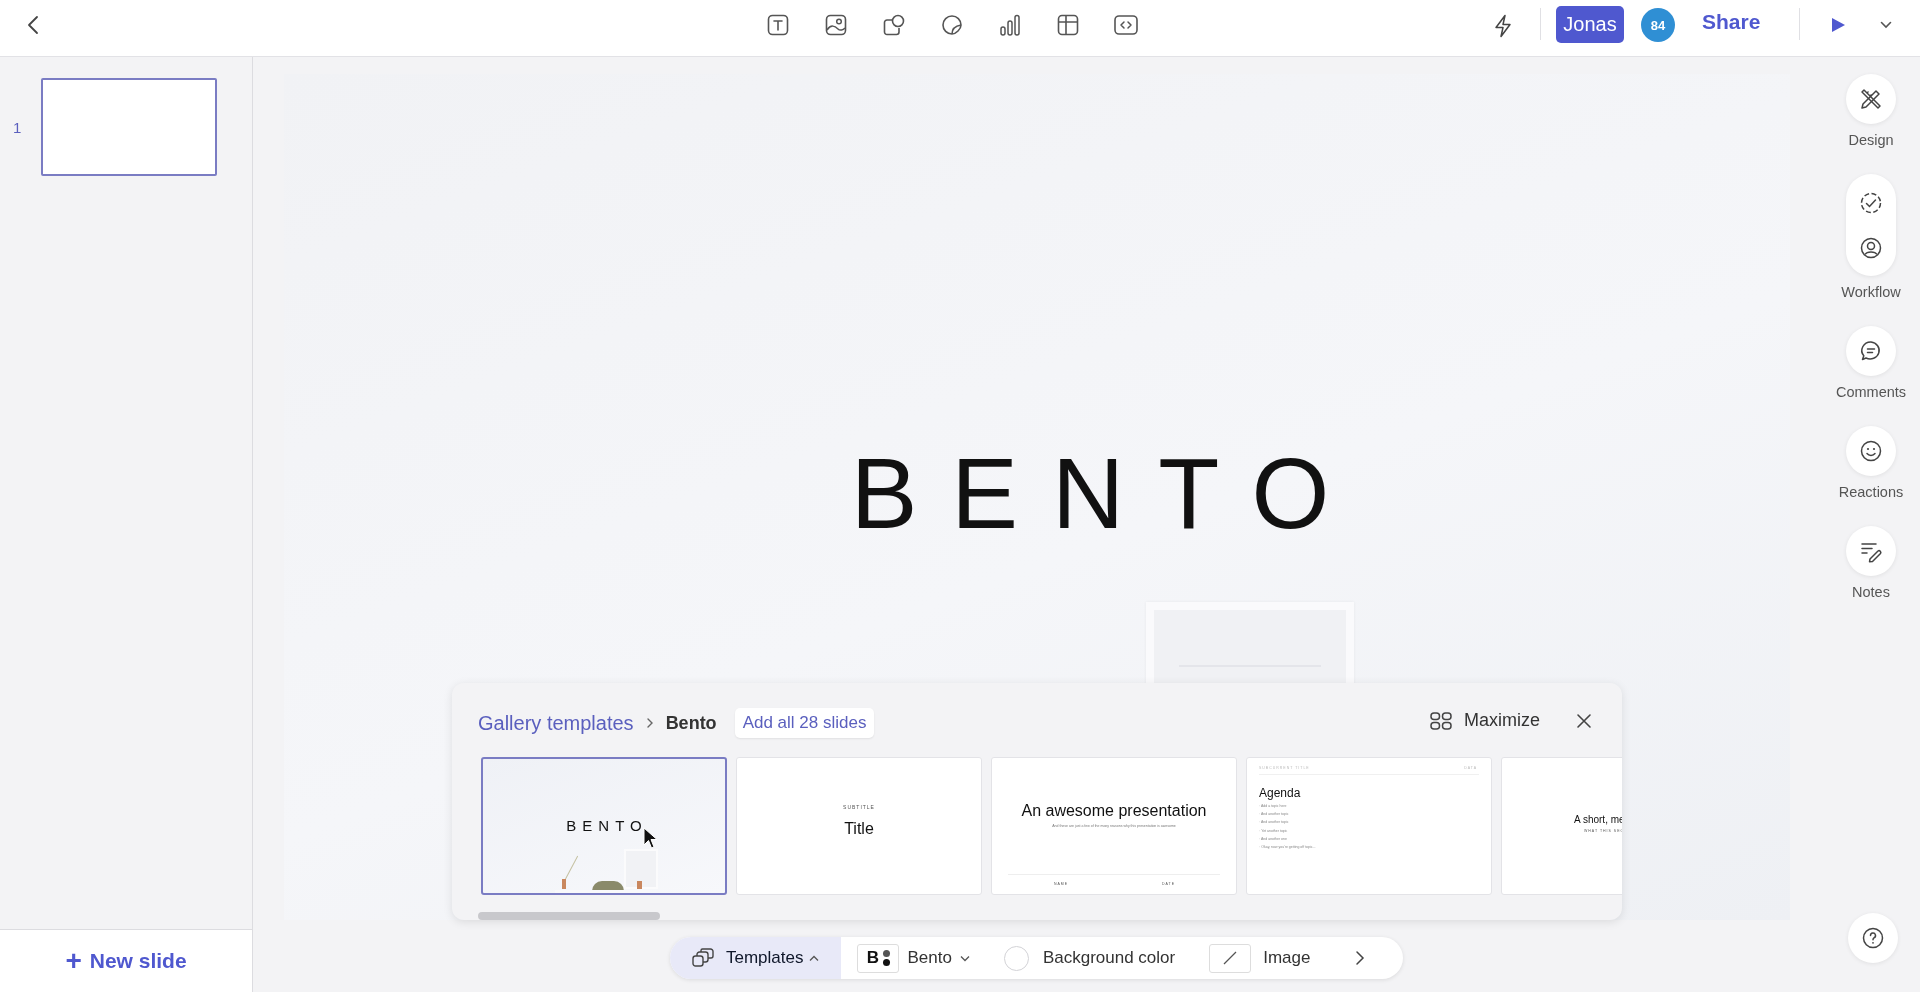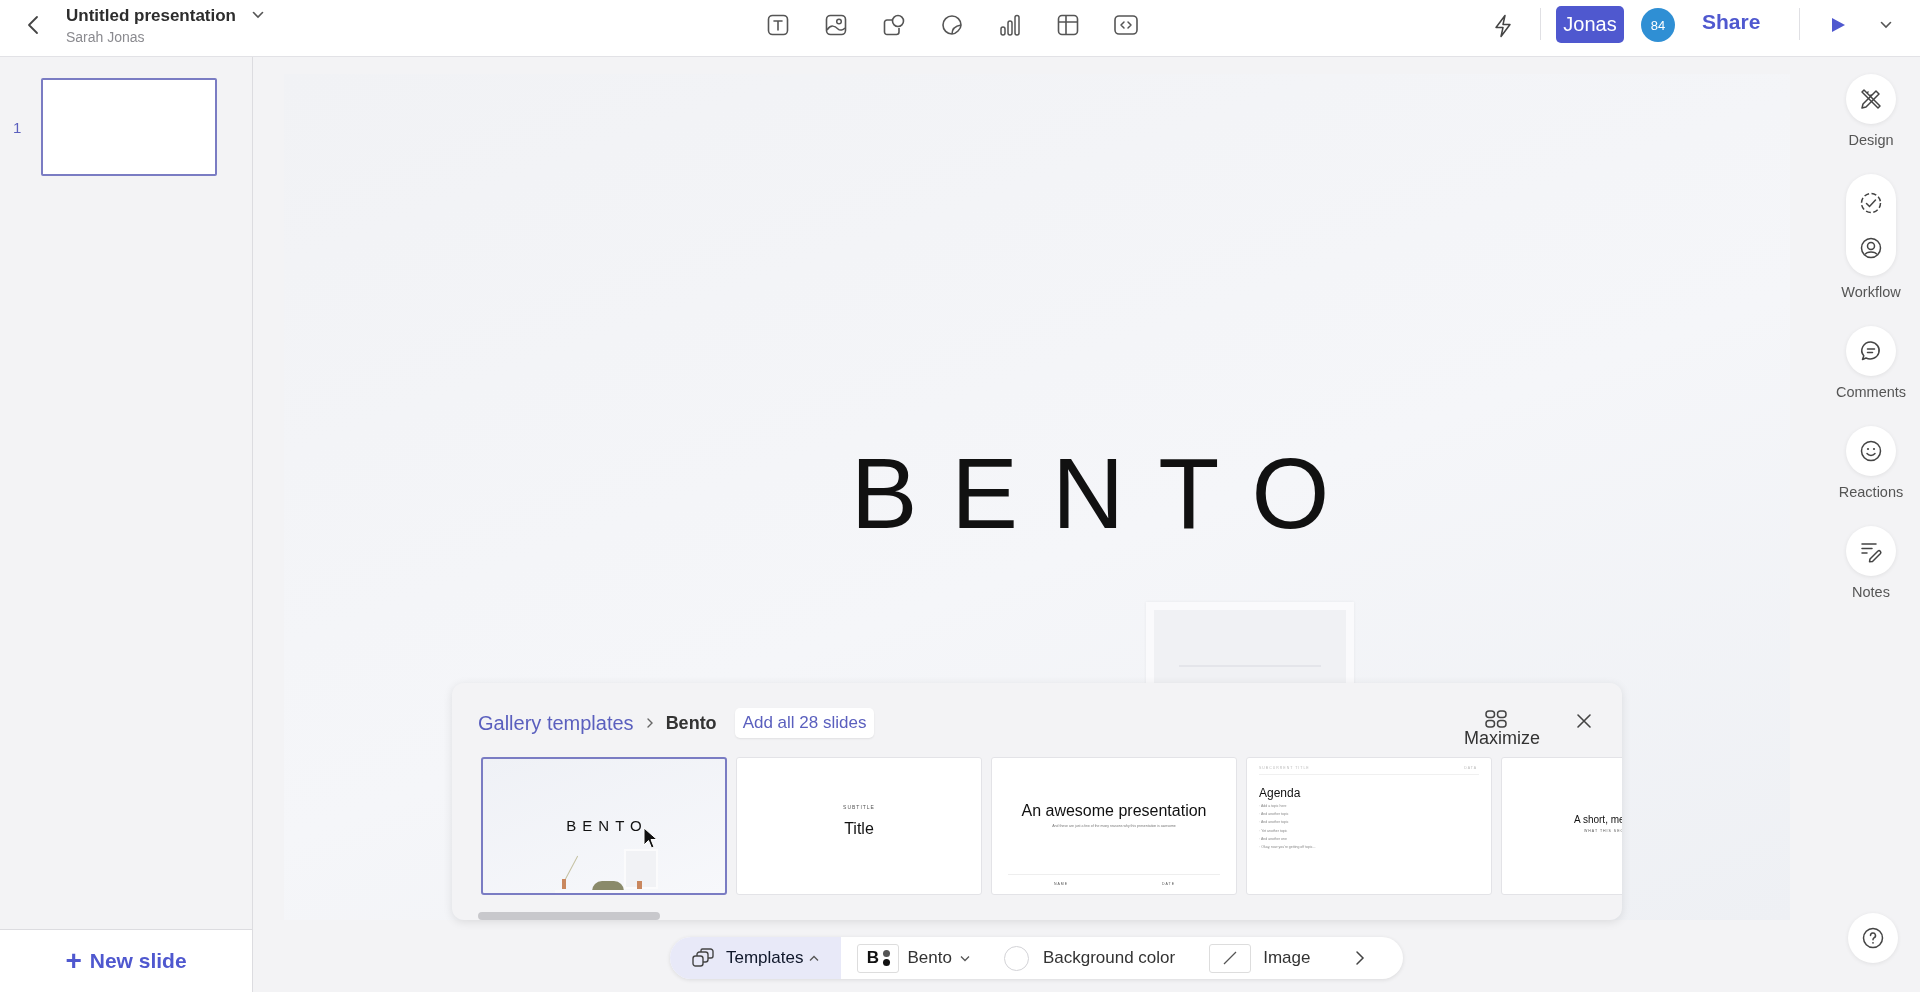--- a/index.html
+++ b/index.html
@@ -13,21 +13,21 @@
   .title-chev { display:inline-block; margin-left: 12px; vertical-align: 2px; cursor:pointer; }
   .doc-owner { font-size: 14px; color: #8a8a8f; margin-top: 3px; }
 
   .insert-tools { position: absolute; left: 760px; top: 10px; display: flex; gap: 22px; }
   .tool-btn { width: 36px; height: 30px; display: flex; align-items: center; justify-content: center; cursor: pointer; }
 
   .right-actions { position: absolute; right: 0; top: 0; height: 50px; }
   .bolt-btn { position: absolute; left: -432px; top: 11px; width: 30px; height: 30px; display:flex; align-items:center; justify-content:center; }
   .sep1 { position: absolute; left: -380px; top: 8px; width: 1px; height: 32px; background: #e0e0e4; }
   .live-btn { position: absolute; left: -364px; top: 6px; width: 68px; height: 37px; background: #4f58cf; color: #fff; border-radius: 5px; font-size: 20px; display:flex; align-items:center; justify-content:center; cursor:pointer; }
-  .avatar { position: absolute; left: -279px; top: 8px; width: 34px; height: 34px; border-radius: 50%; background: #2f8fd4; color: #fff; font-size: 13px; display:flex; align-items:center; justify-content:center; }
+  .avatar { position: absolute; left: -279px; top: 8px; width: 34px; height: 34px; border-radius: 50%; background: #2f8fd4; color: #fff; font-size: 13px; display:flex; align-items:center; justify-content:center;font-weight:bold; }
   .share-btn { position: absolute; left: -218px; top: 10px; font-size: 21px; font-weight: bold; color: #4f58cf; cursor:pointer; }
   .sep2 { position: absolute; left: -121px; top: 8px; width: 1px; height: 32px; background: #e0e0e4; }
   .play-btn { position: absolute; left: -95px; top: 12px; width: 26px; height: 26px; display:flex; align-items:center; justify-content:center; cursor:pointer; }
   .more-btn { position: absolute; left: -45px; top: 14px; width: 22px; height: 22px; display:flex; align-items:center; justify-content:center; cursor:pointer; }
 
   
   .sidebar { position: absolute; left: 0; top: 57px; width: 253px; height: 935px; background: #f3f3f5; border-right: 1px solid #dcdce0; }
   .slide-num { position: absolute; left: 13px; top: 62px; font-size: 15px; color: #5a5fbe; }
   .slide-thumb { position: absolute; left: 41px; top: 21px; width: 176px; height: 98px; background: #fff; border: 2px solid #7a7cc3; border-radius: 2px; cursor:pointer; }
   .new-slide { position: absolute; left: 0; bottom: 0; width: 252px; height: 63px; background: #fff; border-top: 1px solid #dcdce0; display:flex; align-items:center; justify-content:center; cursor:pointer; }
@@ -40,21 +40,21 @@
   .frame-deco { position: absolute; left: 862px; top: 528px; width: 208px; height: 200px; border: 8px solid #fafafc; box-shadow: 0 0 3px rgba(0,0,0,0.06); background: #f0f1f4; }
   .frame-inner { position: absolute; left: 25px; top: 55px; right: 25px; height: 2px; background: #e4e5ea; }
 
   
   .gallery { position: absolute; left: 452px; top: 683px; width: 1170px; height: 237px; background: #f3f3f5; border-radius: 12px; box-shadow: 0 2px 10px rgba(0,0,0,0.10); overflow: hidden; }
   .g-head { position: absolute; left: 26px; top: 25px; display:flex; align-items:center; }
   .crumb-link { font-size: 20px; color: #5a5fbe; cursor:pointer; }
   .crumb-sep { margin: 0 12px; display:flex; align-items:center; }
   .crumb-cur { font-size: 18px; font-weight: bold; color: #333; }
   .add-all { margin-left: 18px; background: #fff; border-radius: 5px; padding: 5px 8px; font-size: 17px; color: #5a5fbe; box-shadow: 0 1px 2px rgba(0,0,0,0.08); cursor:pointer; }
-  .maximize { position: absolute; right: 82px; top: 27px; display:flex; align-items:center; cursor:pointer;flex-direction:column; }
+  .maximize { position: absolute; right: 82px; top: 27px; display:flex; align-items:center; cursor:pointer; }
   .maximize .lbl { font-size: 18px; color: #333; margin-left: 12px; }
   .g-close { position: absolute; right: 28px; top: 28px; width: 20px; height: 20px; cursor:pointer; display:flex; align-items:center; justify-content:center; }
 
   .thumbs { position: absolute; left: 29px; top: 74px; display:flex; gap: 9px; }
   .tpl { position: relative; width: 246px; height: 138px; background: #fff; border: 1px solid #e3e3e7; border-radius: 3px; overflow:hidden; cursor:pointer; flex: none; }
   .tpl.selected { border: 2px solid #7a7cc3; background: linear-gradient(160deg, #eff1f6, #f7f8fb); }
   .tpl1-title { position:absolute; left:0; right:0; top: 58px; text-align:center; font-size: 15px; letter-spacing: 6px; color:#111; padding-left: 6px; }
   .tpl1-table { position:absolute; left: 72px; bottom: 0; width: 95px; height: 3px; background:#f9f9fb; }
   .tpl1-chair { position:absolute; left: 109px; bottom: 0; width: 32px; height: 12px; background:#8a8a6a; border-radius: 10px 10px 0 0; }
   .tpl1-frame { position:absolute; left: 141px; bottom: 4px; width: 34px; height: 40px; border: 2px solid #fbfbfc; background:#f1f2f5; }
@@ -118,29 +118,20 @@
 </style>
 </head>
 <body>
 
 <div class="topbar">
   <div class="back-btn">
     <svg width="12" height="20" viewBox="0 0 12 20">
         <path d="M10 2 L2 10 L10 18" fill="none" stroke="#444" stroke-width="1.8" stroke-linecap="round" stroke-linejoin="round"></path>
       </svg>
   </div>
-  <div class="title-wrap">
-    <span class="doc-title">Untitled presentation</span>
-    <span class="title-chev">
-      <svg width="12" height="8" viewBox="0 0 12 8">
-          <path d="M1.5 1.5 L6 6 L10.5 1.5" fill="none" stroke="#555" stroke-width="1.6" stroke-linecap="round"></path>
-        </svg>
-    </span>
-    <div class="doc-owner">Sarah Jonas</div>
-  </div>
 
   <div class="insert-tools">
     <div class="tool-btn">
       <svg width="24" height="24" viewBox="0 0 24 24">
           <rect x="2.5" y="2.5" width="19" height="19" rx="4" fill="none" stroke="#555" stroke-width="1.6"></rect>
           <path d="M8 8 H16 M12 8 V17" stroke="#555" stroke-width="1.6" stroke-linecap="round"></path>
         </svg>
     </div>
     <div class="tool-btn">
       <svg width="24" height="24" viewBox="0 0 24 24">

